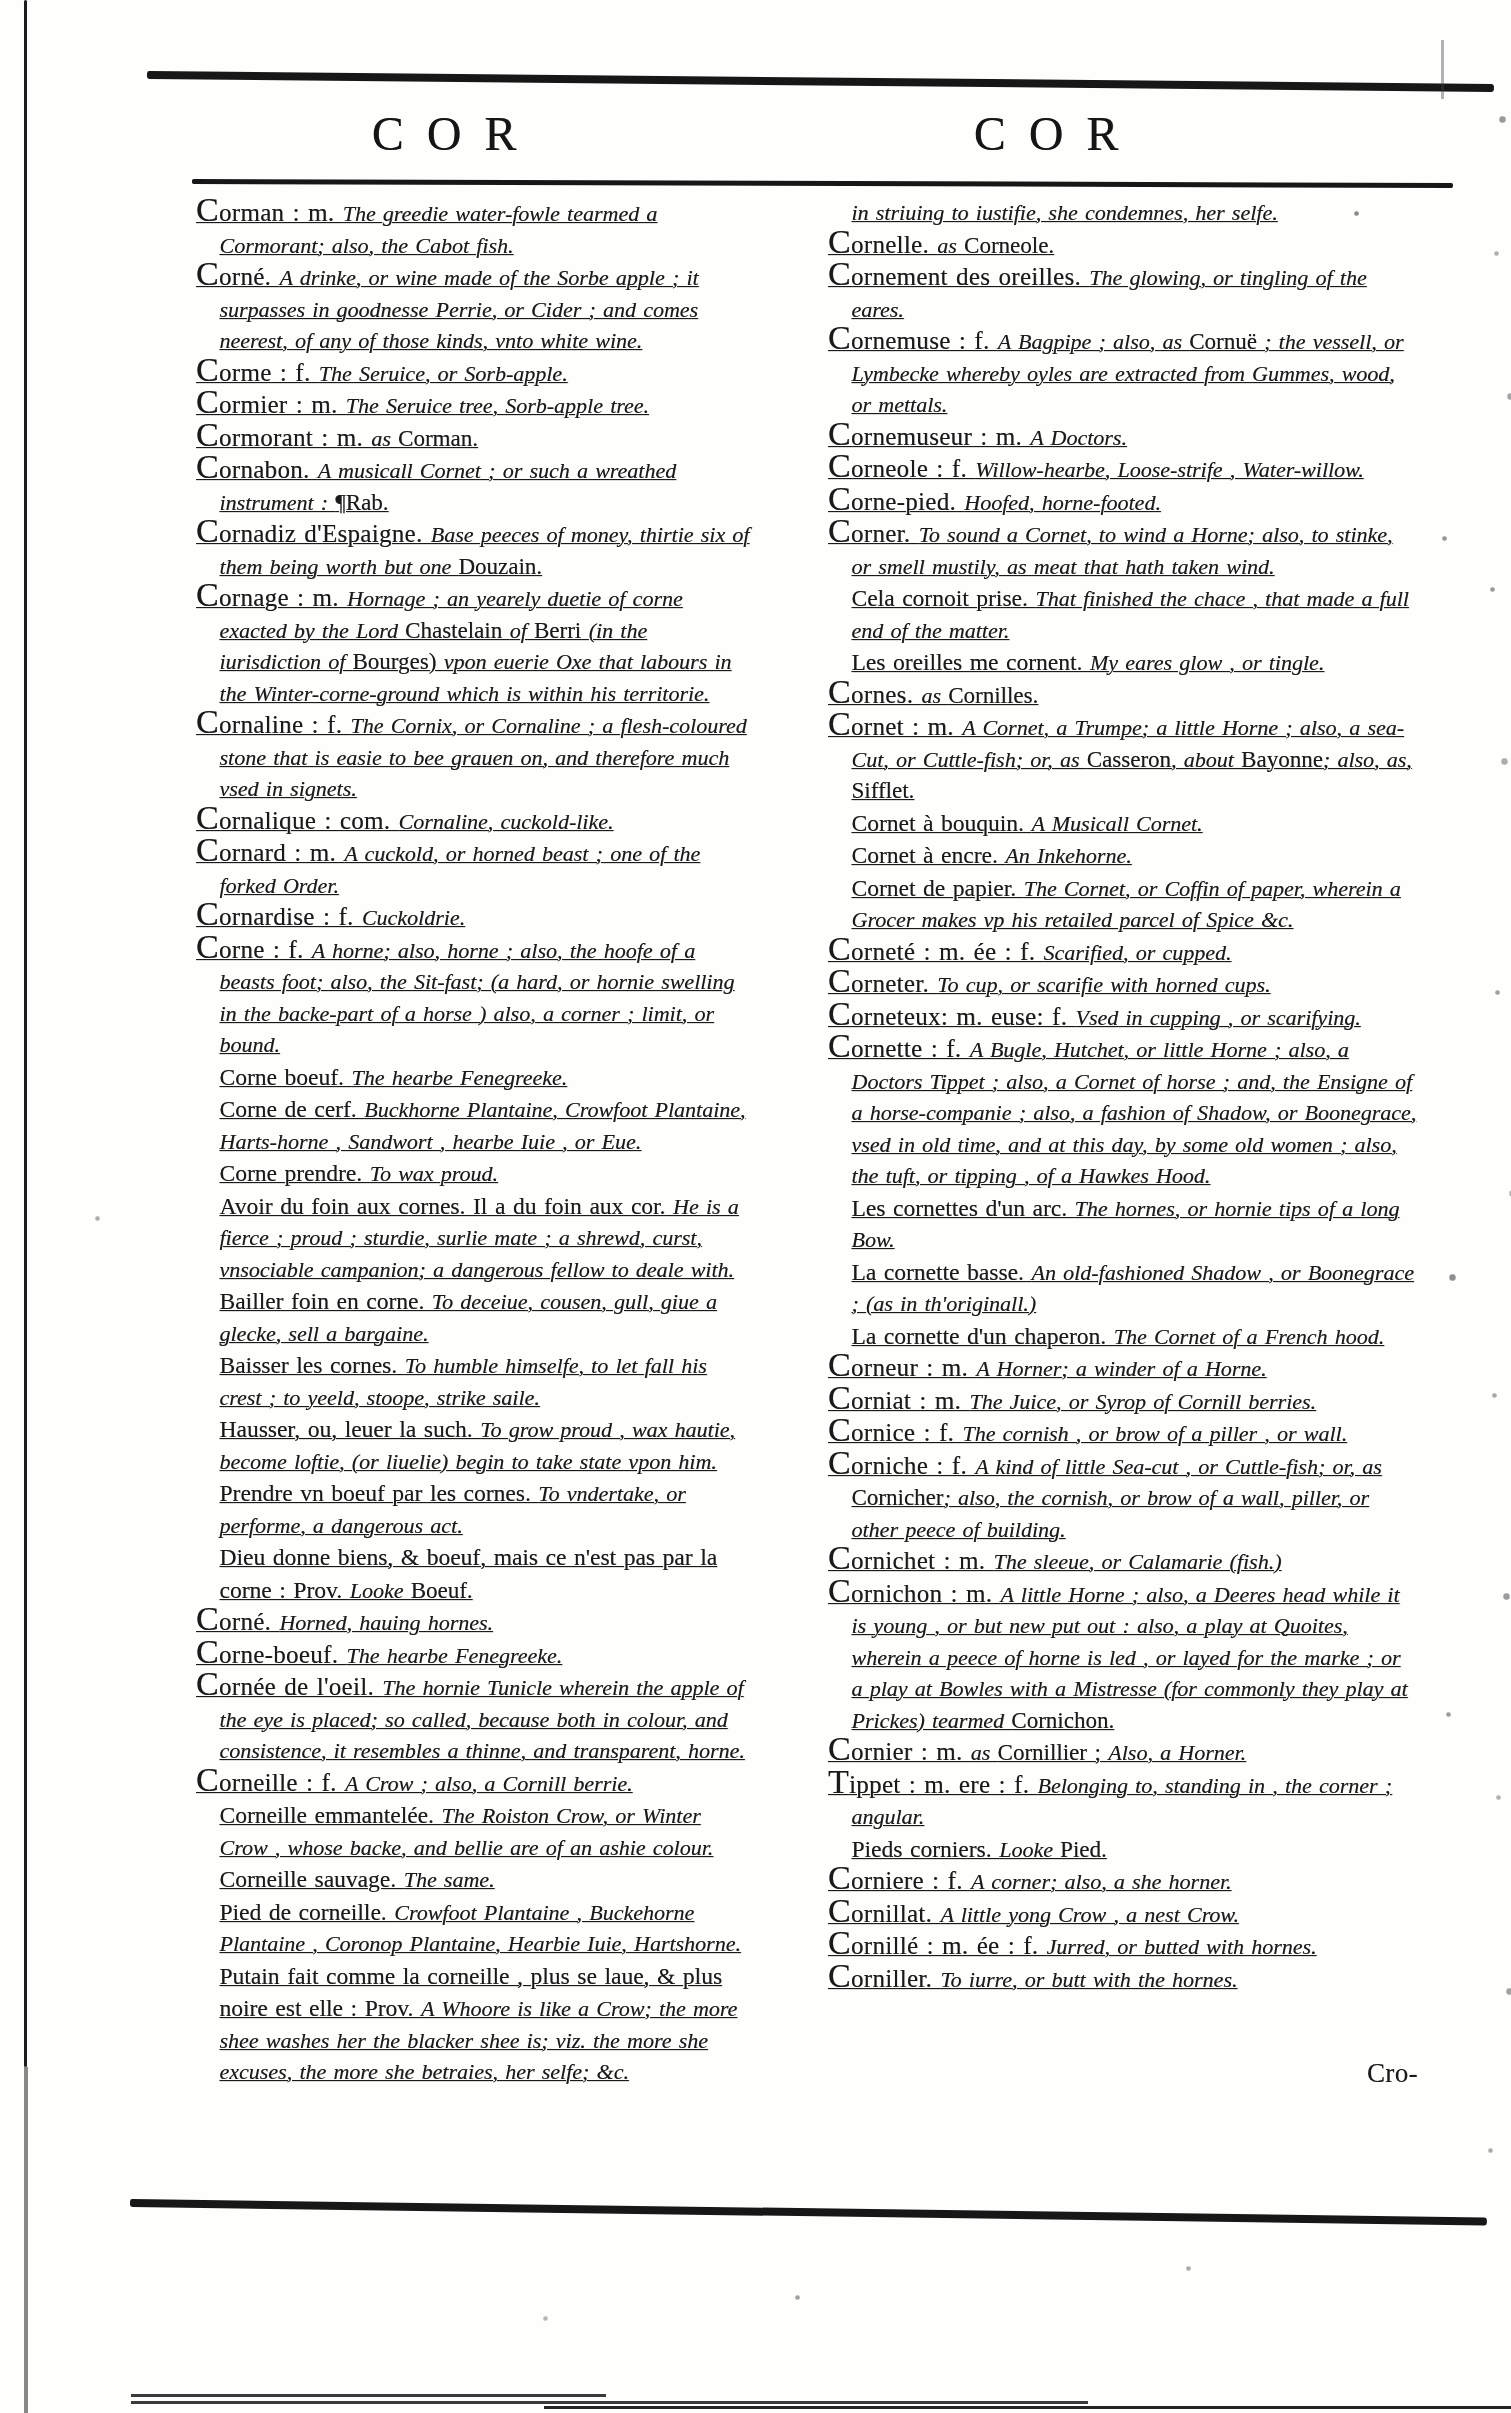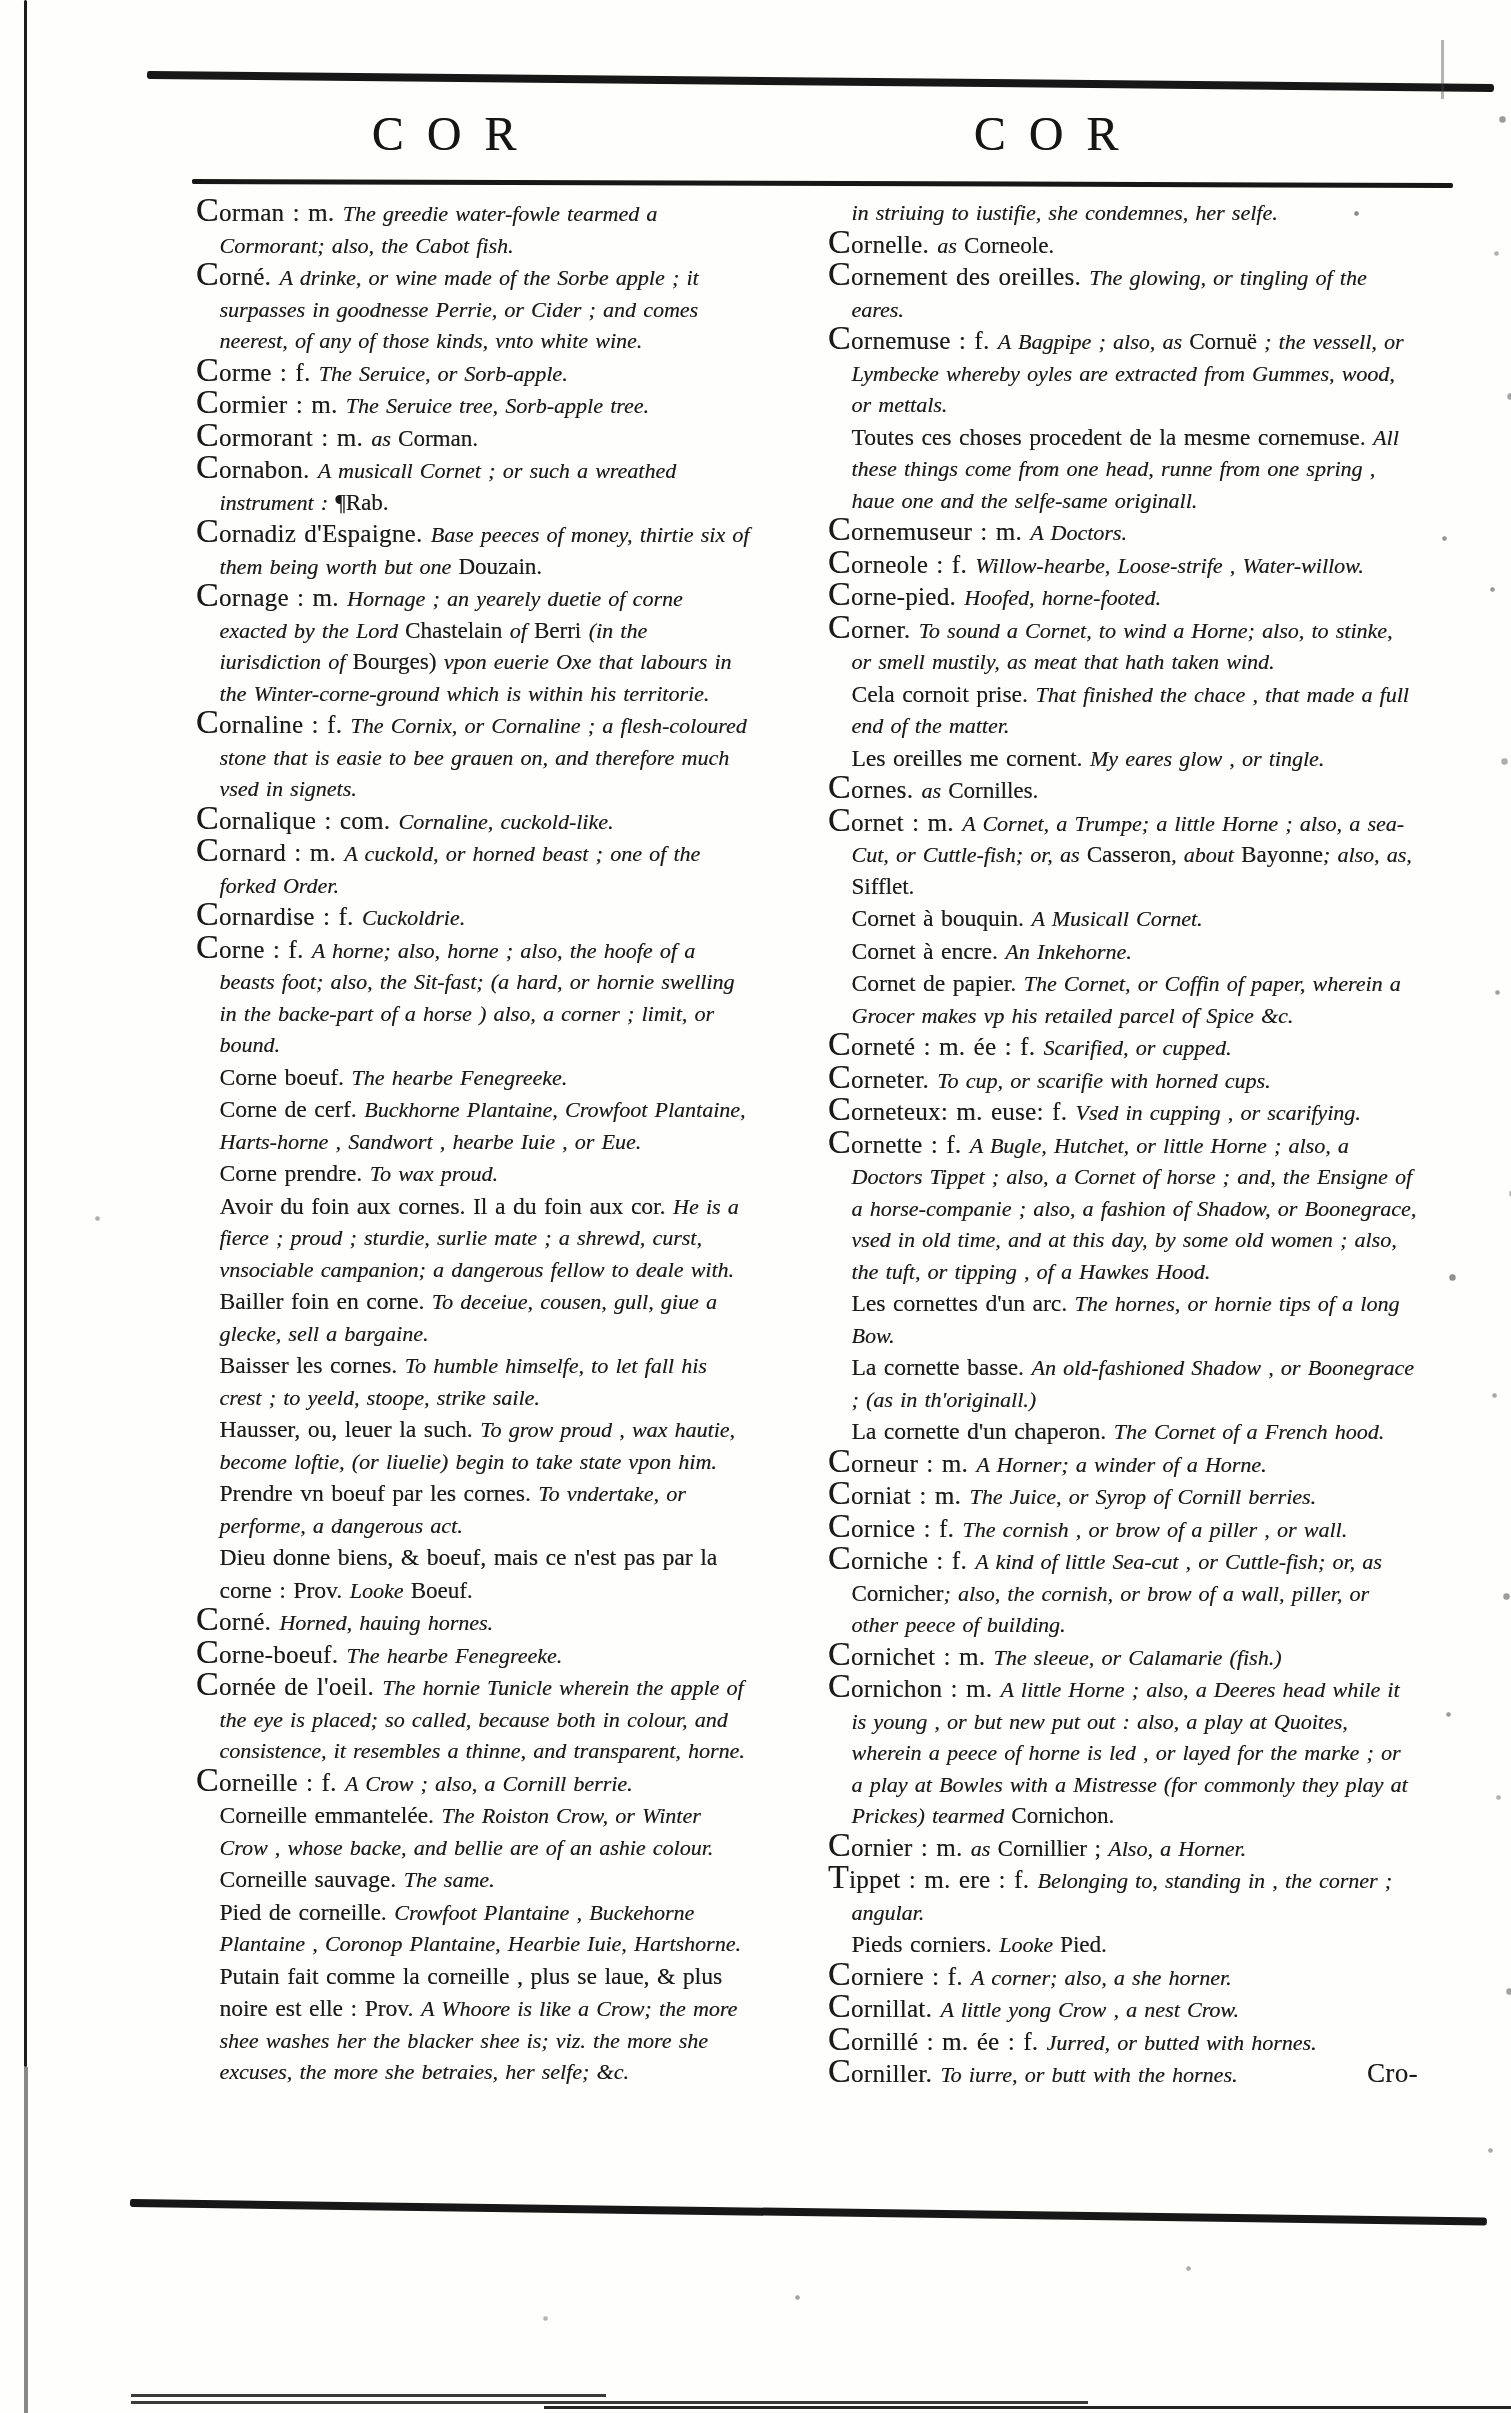--- a/index.html
+++ b/index.html
@@ -25,21 +25,21 @@
   .scan3{left:520px;top:2406px;width:972px;height:3.4px;background:#242424;}
   .tick-top-right{left:1417px;top:40px;width:2.5px;height:59px;background:#444;opacity:.4;position:absolute;}
   
   .colhead{position:absolute;top:106px;width:252px;text-align:center;
     font-size:48px;letter-spacing:23px;text-indent:23px;color:#151515;
     text-shadow:0.4px 0.4px 0 rgba(10,10,10,.6);}
   .colhead.left{left:294px;}
   .colhead.right{left:896px;}
   
   .col{position:absolute;top:199px;line-height:28.5px;word-spacing:1.7px;
-    text-shadow:0.3px 0.3px 0 rgba(15,15,15,.5);}
+    text-shadow:0.3px 0.3px 0 rgba(15,15,15,.5);text-decoration:underline;}
   .col-left{left:172px;width:554px;}
   .col-right{left:804px;width:589px;}
   .col p{margin:0;}
   p.main{padding-left:23.5px;text-indent:-23.5px;}
   p.sub,p.cont{padding-left:23.5px;text-indent:0;}
   p.main::first-letter{font-size:34px;line-height:17px;}
   .rm{font-style:normal;font-size:23px;}
   .it{font-style:italic;font-size:22px;}
   p.main .rm:first-child{font-size:25px;letter-spacing:0.3px;}
   p.sub .rm:first-child{font-size:23.5px;}
@@ -103,21 +103,20 @@
       <p class="entry sub"><span class="rm">Corneille sauvage. </span><span class="it">The same.</span></p>
       <p class="entry sub"><span class="rm">Pied de corneille. </span><span class="it">Crowfoot Plantaine , Buckehorne Plantaine , Coronop Plantaine, Hearbie Iuie, Hartshorne.</span></p>
       <p class="entry sub"><span class="rm">Putain fait comme la corneille , plus se laue, &amp; plus noire est elle : Prov. </span><span class="it">A Whoore is like a Crow; the more shee washes her the blacker shee is; viz. the more she excuses, the more she betraies, her selfe; &amp;c.</span></p>
     </div>
 
   <div class="col col-right">
       <p class="entry cont"><span class="it">in striuing to iustifie, she condemnes, her selfe.</span></p>
       <p class="entry main"><span class="rm">Cornelle. </span><span class="it">as </span><span class="rm">Corneole.</span></p>
       <p class="entry main"><span class="rm">Cornement des oreilles. </span><span class="it">The glowing, or tingling of the eares.</span></p>
       <p class="entry main"><span class="rm">Cornemuse : f. </span><span class="it">A Bagpipe ; also, as </span><span class="rm">Cornuë</span><span class="it"> ; the vessell, or Lymbecke whereby oyles are extracted from Gummes, wood, or mettals.</span></p>
-      <p class="entry sub"><span class="rm">Toutes ces choses procedent de la mesme cornemuse. </span><span class="it">All these things come from one head, runne from one spring , haue one and the selfe-same originall.</span></p>
       <p class="entry main"><span class="rm">Cornemuseur : m. </span><span class="it">A Doctors.</span></p>
       <p class="entry main"><span class="rm">Corneole : f. </span><span class="it">Willow-hearbe, Loose-strife , Water-willow.</span></p>
       <p class="entry main"><span class="rm">Corne-pied. </span><span class="it">Hoofed, horne-footed.</span></p>
       <p class="entry main"><span class="rm">Corner. </span><span class="it">To sound a Cornet, to wind a Horne; also, to stinke, or smell mustily, as meat that hath taken wind.</span></p>
       <p class="entry sub"><span class="rm">Cela cornoit prise. </span><span class="it">That finished the chace , that made a full end of the matter.</span></p>
       <p class="entry sub"><span class="rm">Les oreilles me cornent. </span><span class="it">My eares glow , or tingle.</span></p>
       <p class="entry main"><span class="rm">Cornes. </span><span class="it">as </span><span class="rm">Cornilles.</span></p>
       <p class="entry main"><span class="rm">Cornet : m. </span><span class="it">A Cornet, a Trumpe; a little Horne ; also, a sea-Cut, or Cuttle-fish; or, as </span><span class="rm">Casseron</span><span class="it">, about </span><span class="rm">Bayonne</span><span class="it">; also, as, </span><span class="rm">Sifflet.</span></p>
       <p class="entry sub"><span class="rm">Cornet à bouquin. </span><span class="it">A Musicall Cornet.</span></p>
       <p class="entry sub"><span class="rm">Cornet à encre. </span><span class="it">An Inkehorne.</span></p>

